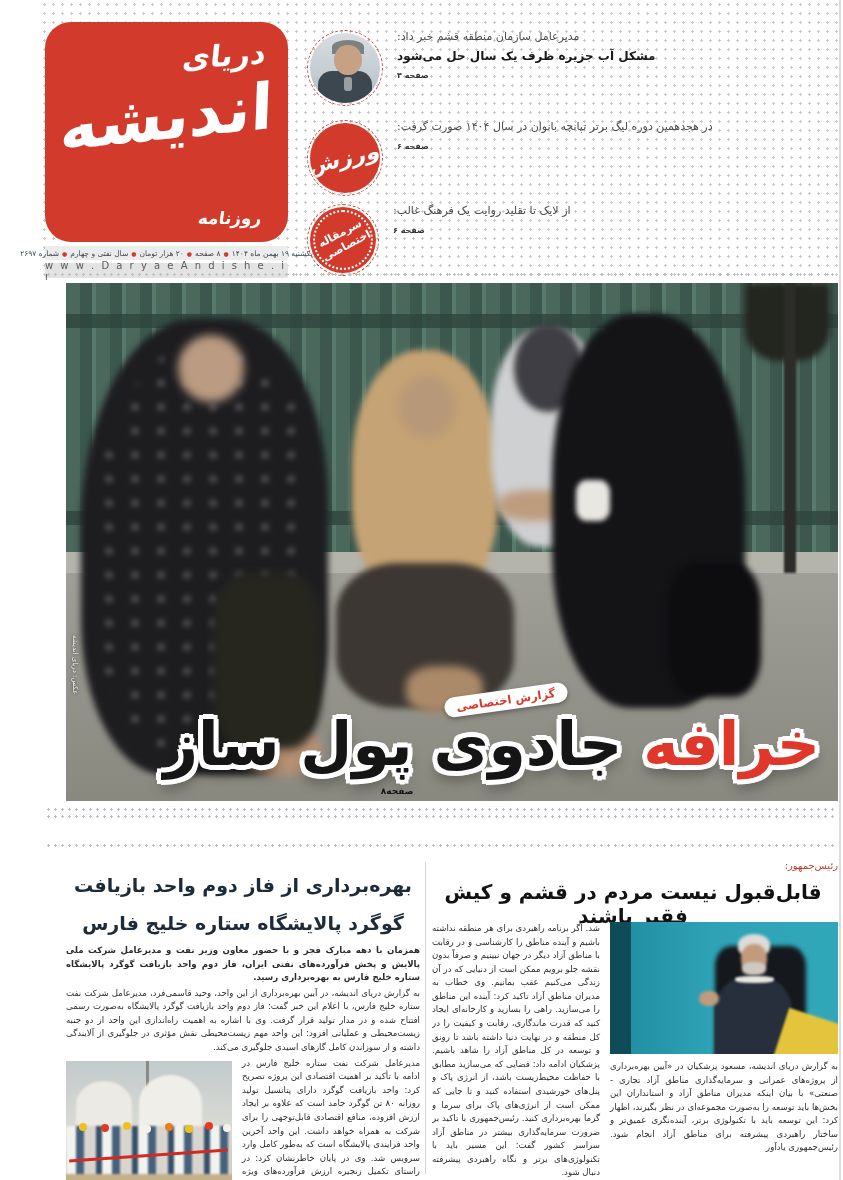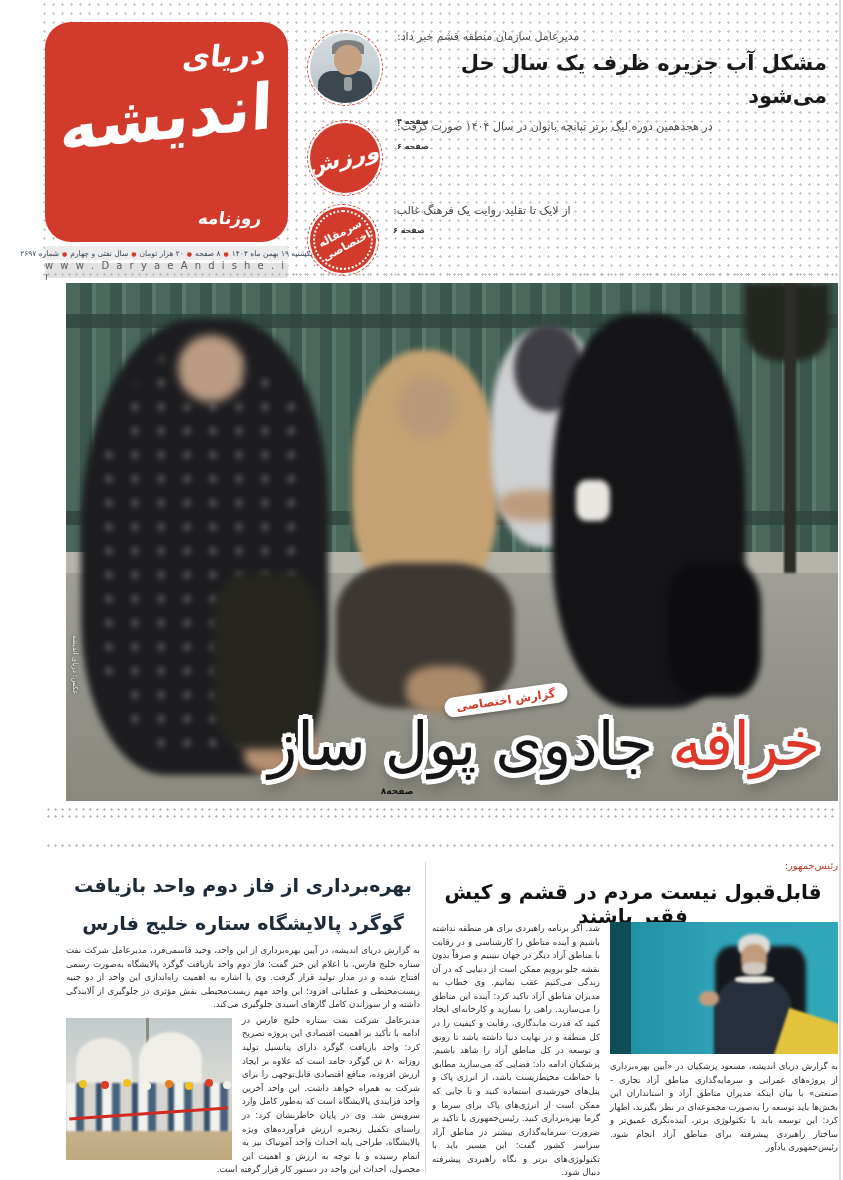--- a/index.html
+++ b/index.html
@@ -47,21 +47,21 @@
   }
 
   
   .teaser { display:flex; flex-direction:row; align-items:flex-start; }
   .t-circle-wrap { width:76px; height:76px; border:1.6px dashed #d23b2c; border-radius:50%; padding:2px; flex:0 0 auto; }
   .t-circle { width:100%; height:100%; border-radius:50%; overflow:hidden; position:relative; }
   .t-red { background:#d23b2c; color:#fff; display:flex; align-items:center; justify-content:center; }
   .t-scallop { outline:2px dotted #fff; outline-offset:-5px; }
   .t-text { margin-left:14px; direction:rtl; text-align:right; display:flex; flex-direction:column; align-items:flex-end; }
   .t-kicker { font-size:11px; color:#4a4a4a; margin-bottom:4px; }
-  .t-headline { font-size:21px; font-weight:bold; color:#191919; line-height:1.55; }
+  .t-headline { font-size:12px; font-weight:bold; color:#191919; line-height:1.55; }
   .t-page { font-size:8px; font-weight:bold; color:#333; margin-top:5px; }
   .badge-callig { font-size:22px; font-weight:bold; transform:skewX(-14deg) rotate(-14deg); }
   .badge-two { text-align:center; font-size:11px; font-weight:bold; line-height:1.25; transform:rotate(-28deg); }
   
   .port-bg { position:absolute; inset:0; background:linear-gradient(180deg,#d7dee2 0%,#c3ccd1 60%,#aab4ba 100%); }
   .port-suit { position:absolute; bottom:-8px; left:8px; right:8px; height:40px; background:#3c4750; border-radius:14px 14px 0 0; }
   .port-face { position:absolute; top:12px; left:24px; width:28px; height:30px; background:#c7a183; border-radius:48%; filter:blur(.6px); }
   .port-hair { position:absolute; top:7px; left:22px; width:32px; height:14px; background:#7d7f80; border-radius:50% 50% 0 0; }
   .port-mic { position:absolute; bottom:12px; left:34px; width:8px; height:14px; background:#9aa0a2; border-radius:3px; }
 
@@ -103,21 +103,21 @@
   .w4-bag { left:78%; top:54%; width:12%; height:26%; background:#0d0d10; border-radius:30%; }
 
   .report-badge {
     position:absolute; right:35%; bottom:17.5%;
     background:#fff; color:#d23b2c; font-weight:bold; font-size:11.5px;
     padding:3px 12px; border-radius:10px; transform:rotate(-8deg);
     box-shadow:0 2px 5px rgba(0,0,0,.35); direction:rtl;
   }
   .lead-headline {
     position:absolute; right:18px; bottom:22px; direction:rtl; white-space:nowrap;
-    font-size:60px; font-weight:normal; letter-spacing:-1px;
+    font-size:60px; font-weight:bold; letter-spacing:-1px;
     text-shadow:
       -4px -4px 0 #fff, 4px -4px 0 #fff, -4px 4px 0 #fff, 4px 4px 0 #fff,
       -5px 0 0 #fff, 5px 0 0 #fff, 0 -5px 0 #fff, 0 5px 0 #fff,
       0 8px 14px rgba(0,0,0,.45);
   }
   .lead-headline .accent { color:#df372a; }
   .lead-headline .rest { color:#151515; }
   .lead-pageref { position:absolute; right:55%; bottom:5px; font-size:9px; color:#111; font-weight:bold; }
   .photo-credit {
     position:absolute; left:5px; top:68%;
@@ -292,20 +292,21 @@
   <div class="col-b">
     <p class="bodytxt">شد. اگر برنامه راهبردی برای هر منطقه نداشته باشیم و آینده مناطق را کارشناسی و در رقابت با مناطق آزاد دیگر در جهان نبینیم و صرفاً بدون نقشه جلو برویم ممکن است از دنیایی که در آن زندگی می‌کنیم عقب بمانیم. وی خطاب به مدیران مناطق آزاد تاکید کرد: آینده این مناطق را می‌سازید. راهی را بسازید و کارخانه‌ای ایجاد کنید که قدرت ماندگاری، رقابت و کیفیت را در کل منطقه و در نهایت دنیا داشته باشد تا رونق و توسعه در کل مناطق آزاد را شاهد باشیم. پزشکیان ادامه داد: فضایی که می‌سازید مطابق با حفاظت محیط‌زیست باشد، از انرژی پاک و پنل‌های خورشیدی استفاده کنید و تا جایی که ممکن است از انرژی‌های پاک برای سرما و گرما بهره‌برداری کنید. رئیس‌جمهوری با تاکید بر ضرورت سرمایه‌گذاری بیشتر در مناطق آزاد سراسر کشور گفت: این مسیر باید با تکنولوژی‌های برتر و نگاه راهبردی پیشرفته دنبال شود.</p>
   </div>
 </div>
 
 <div class="abs art-divider"></div>
 
 <div class="abs art-headline art-left-headline">بهره‌برداری از فاز دوم واحد بازیافت گوگرد پالایشگاه ستاره خلیج فارس</div>
 
 <div class="abs art-left-body">
+  <p class="bodytxt bold">همزمان با دهه مبارک فجر و با حضور معاون وزیر نفت و مدیرعامل شرکت ملی پالایش و پخش فرآورده‌های نفتی ایران، فاز دوم واحد بازیافت گوگرد پالایشگاه ستاره خلیج فارس به بهره‌برداری رسید.</p>
   <p class="bodytxt">به گزارش دریای اندیشه، در آیین بهره‌برداری از این واحد، وحید قاسمی‌فرد، مدیرعامل شرکت نفت ستاره خلیج فارس، با اعلام این خبر گفت: فاز دوم واحد بازیافت گوگرد پالایشگاه به‌صورت رسمی افتتاح شده و در مدار تولید قرار گرفت. وی با اشاره به اهمیت راه‌اندازی این واحد از دو جنبه زیست‌محیطی و عملیاتی افزود: این واحد مهم زیست‌محیطی نقش مؤثری در جلوگیری از آلایندگی داشته و از سوزاندن کامل گازهای اسیدی جلوگیری می‌کند.</p>
   <div class="art-left-flow">
     <div class="refinery-photo">
       <div class="ref-mast"></div>
       <div class="ref-tank1"></div>
       <div class="ref-tank2"></div>
       <div class="ref-crowd"></div>
       <div class="ref-helmets"></div>
       <div class="ref-ribbon"></div>
     </div>

